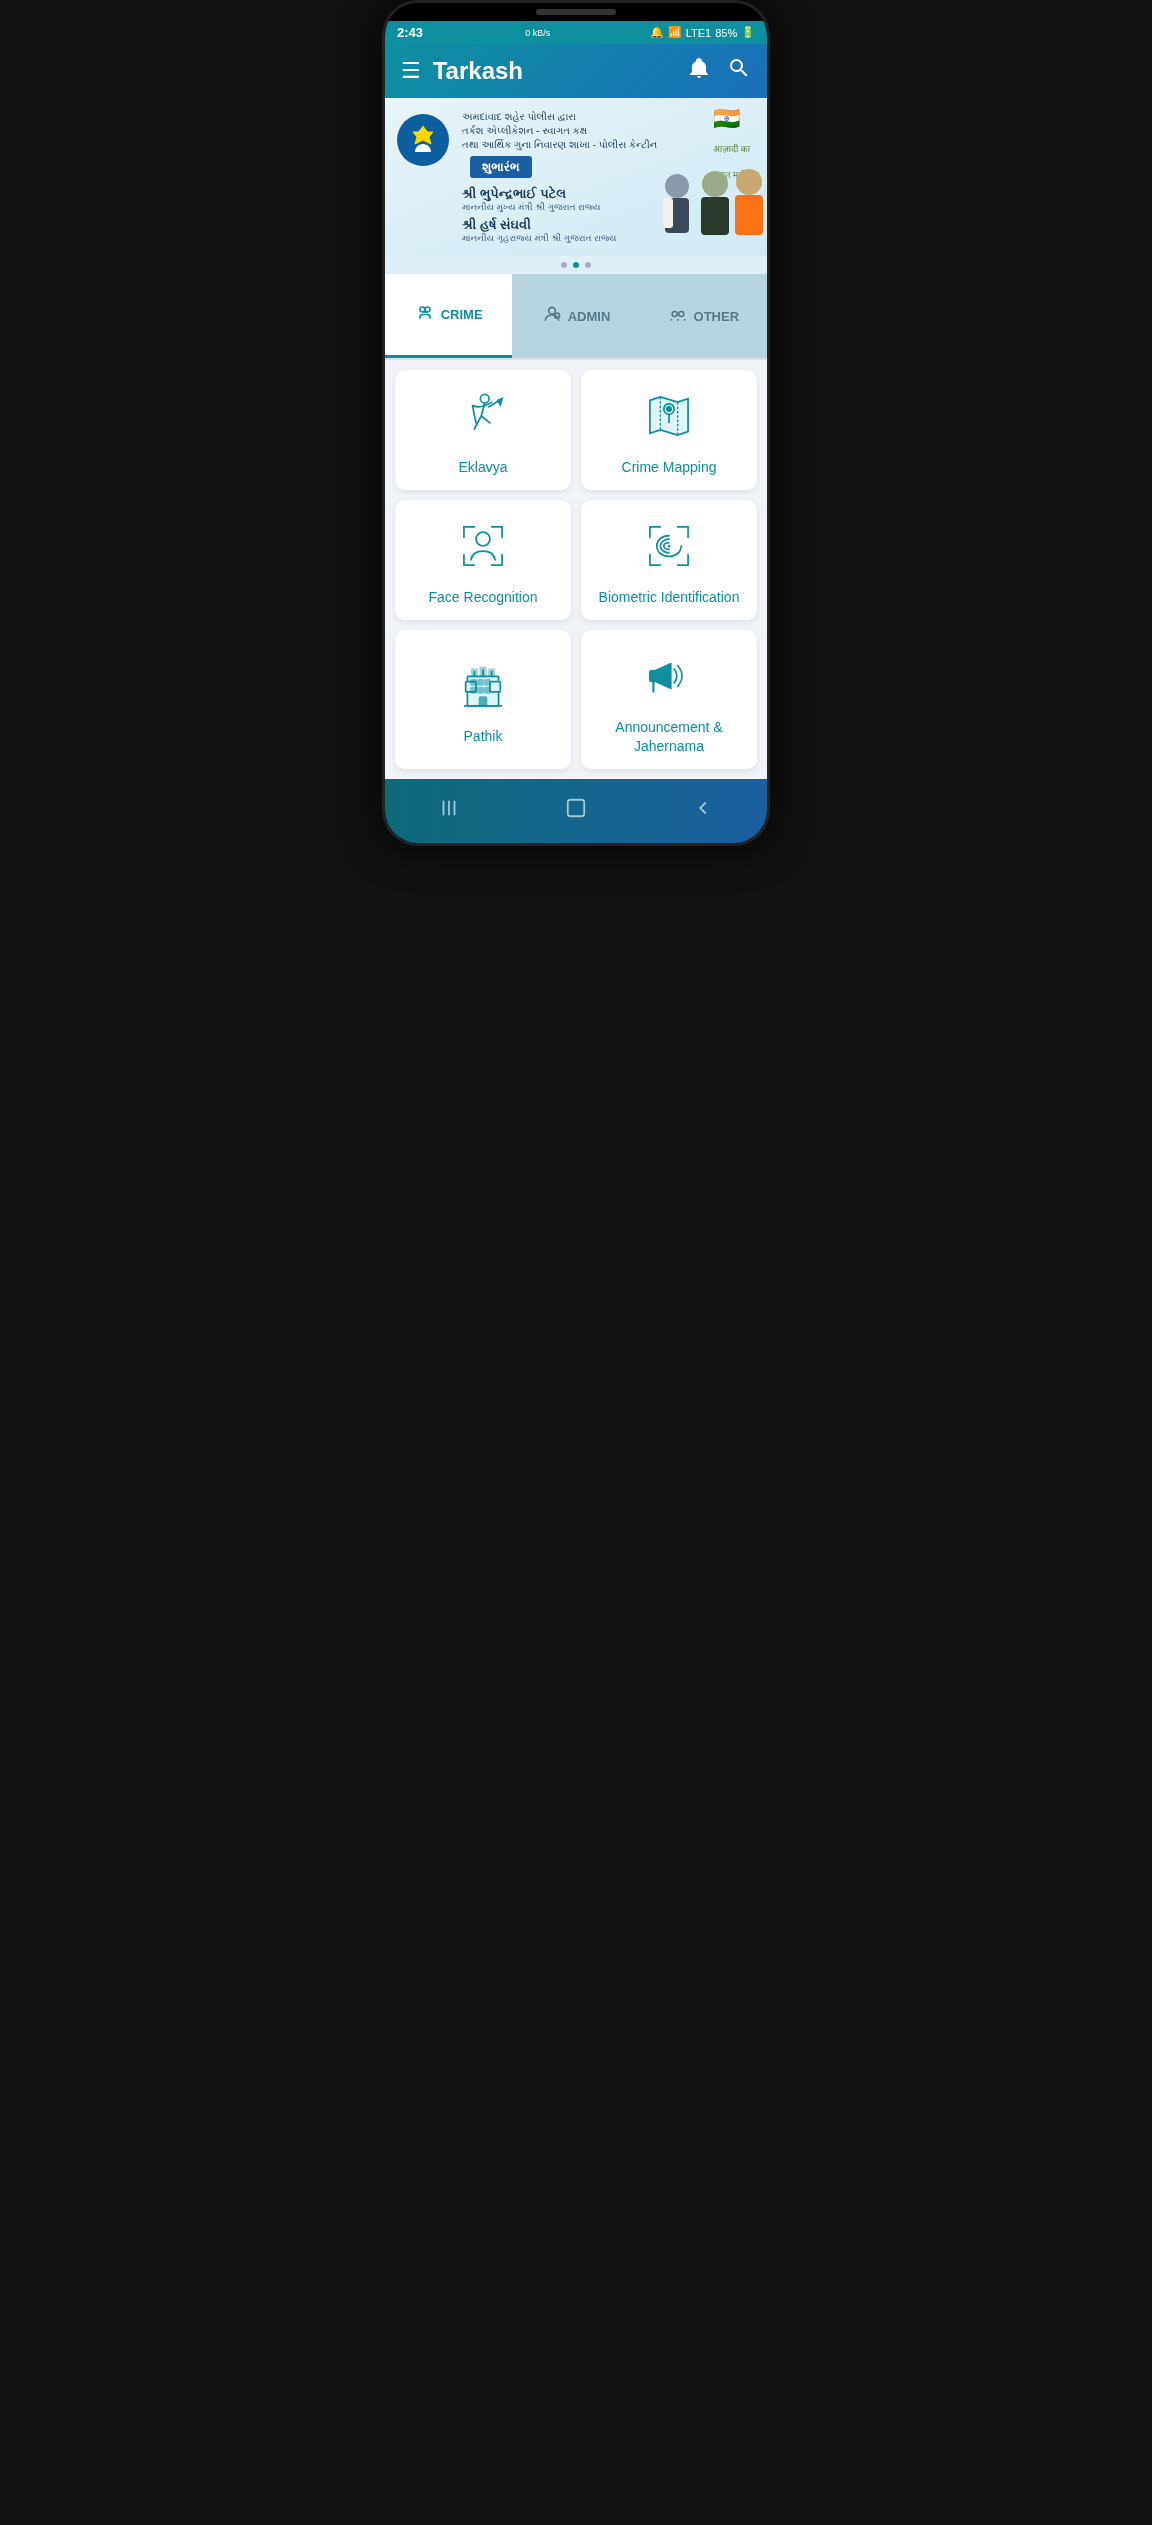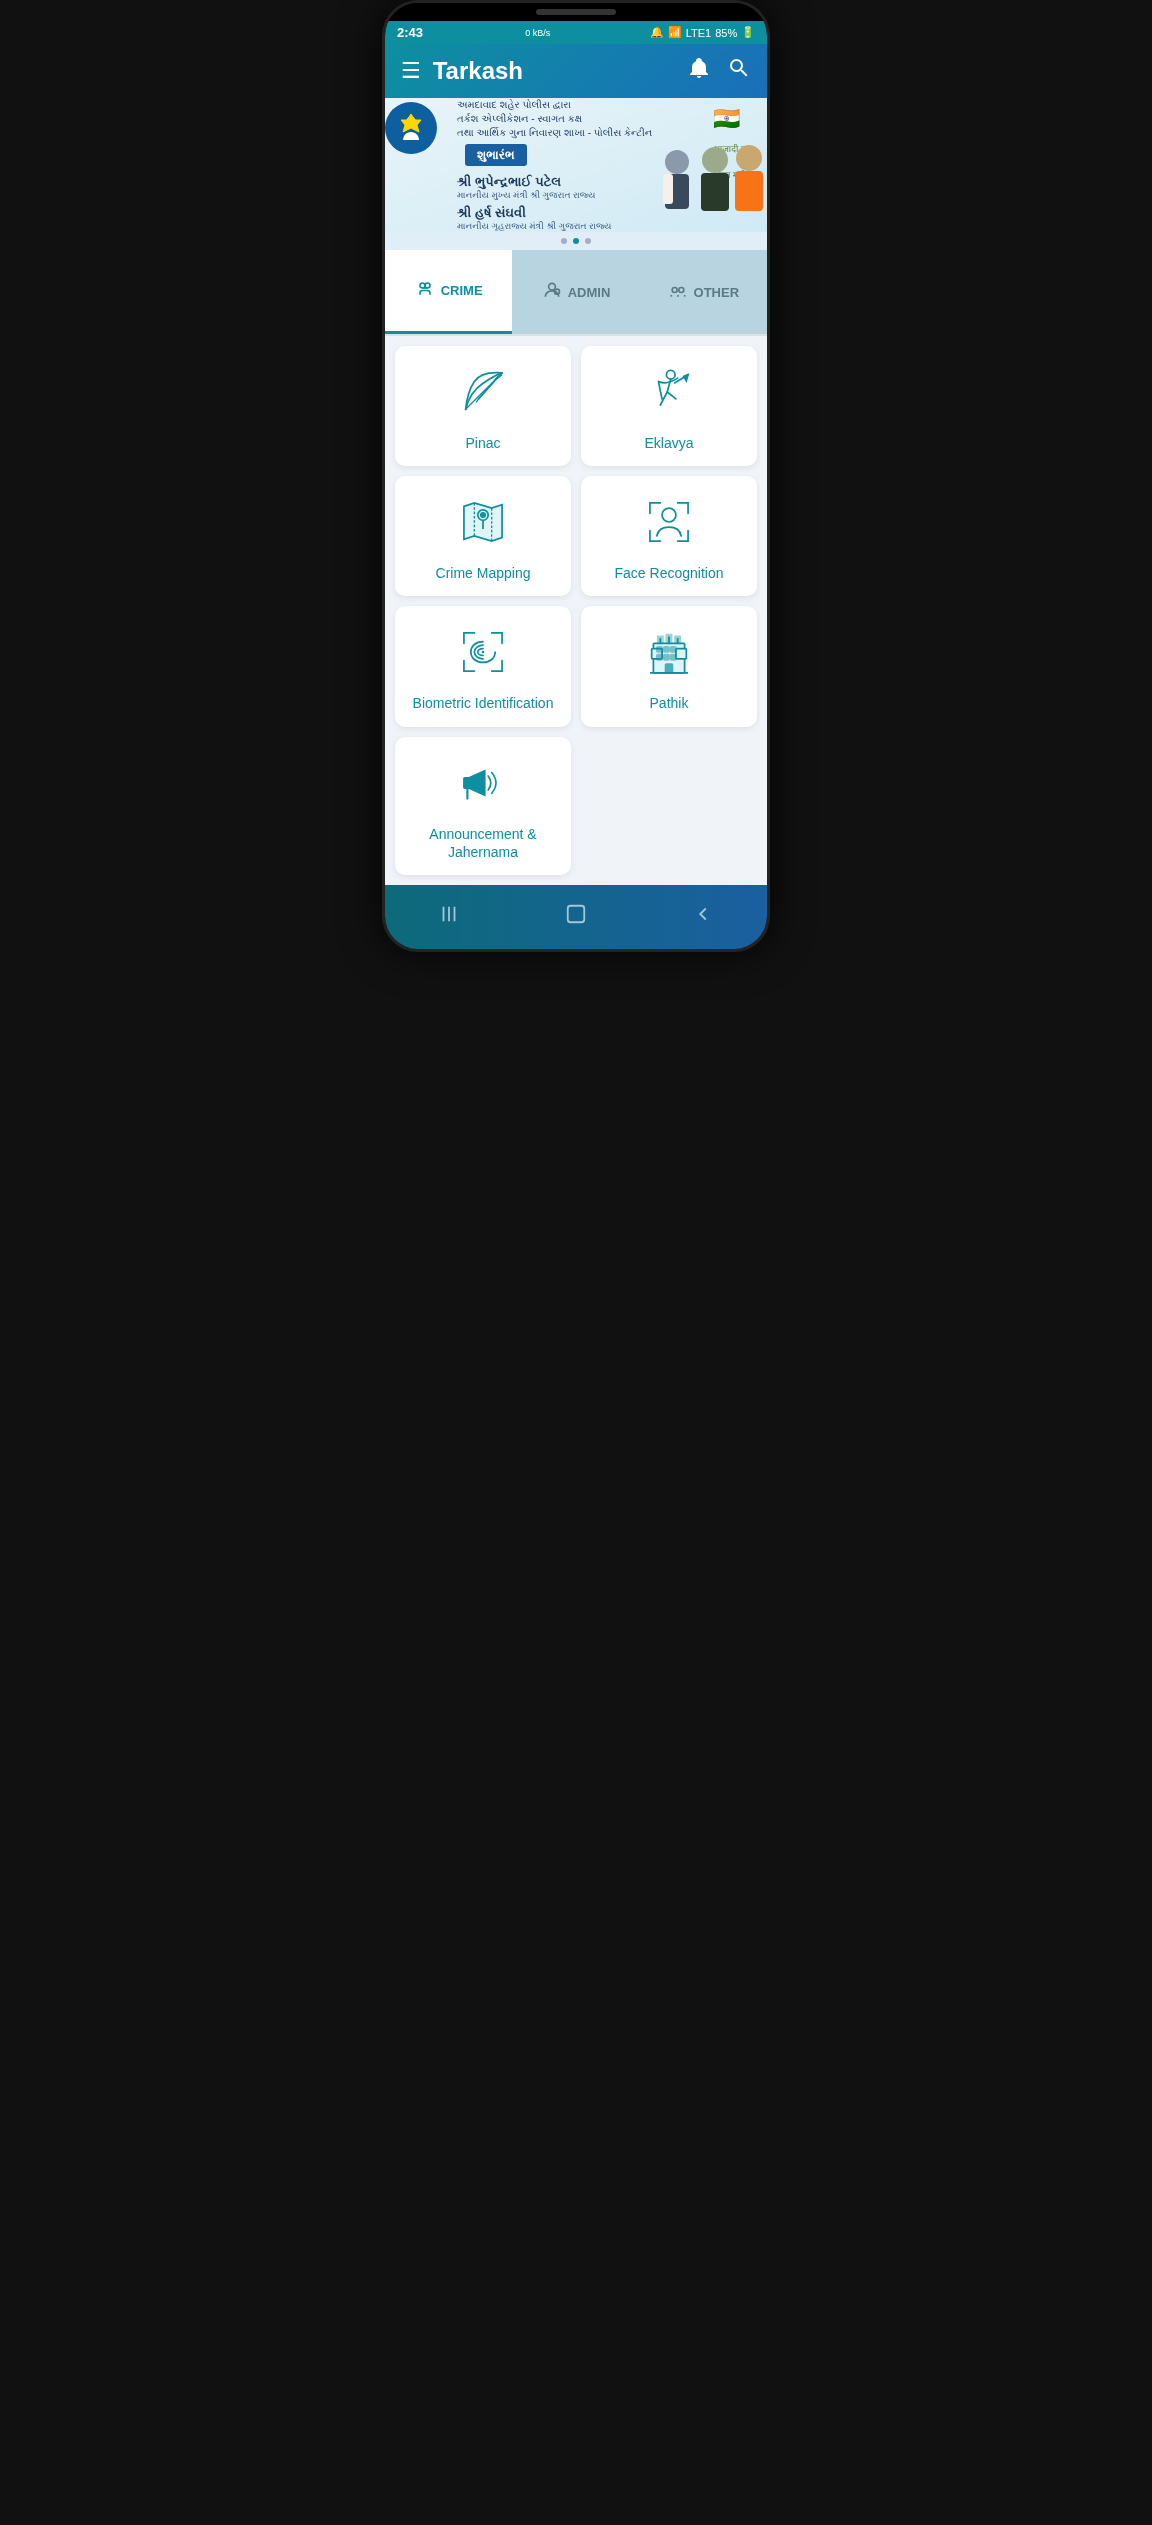--- a/index.html
+++ b/index.html
@@ -51,23 +51,24 @@
       align-items: center;
       padding: 12px 16px;
       gap: 12px;
     }
     .header-menu { color: white; font-size: 22px; cursor: pointer; }
     .header-title { flex: 1; color: white; font-size: 24px; font-weight: 600; }
     .header-icons { display: flex; gap: 16px; }
     .header-icon { color: white; font-size: 22px; cursor: pointer; }
     .banner {
       background: linear-gradient(160deg, #e8f4f8 0%, #d0eaf5 100%);
+      padding: 12px;
       display: flex;
       align-items: flex-start;
-      gap: 20px;
+      gap: 13px;
       min-height: 130px;
       position: relative;
       overflow: hidden;
     }
     .banner-logo {
       width: 52px;
       height: 52px;
       background: #0d5fa0;
       border-radius: 50%;
       display: flex;
@@ -290,33 +291,20 @@
           <path d="M12 20v-2"></path>
           <path d="M20 20v-2"></path>
         </svg>
       </span>
       <span>OTHER</span>
     </div>
   </div>
 
   <div class="grid">
 
-    <div class="card">
-      <div class="card-icon">
-        <svg viewBox="0 0 60 60" fill="none" stroke="#0d8fa0" stroke-width="2.2" xmlns="http://www.w3.org/2000/svg">
-          <path d="M10 50 Q15 30 30 20 Q45 10 52 8" stroke="#0d8fa0" stroke-linecap="round"></path>
-          <path d="M10 50 Q12 30 20 18 Q28 6 52 8" stroke="#0d8fa0" stroke-linecap="round"></path>
-          <line x1="10" y1="50" x2="52" y2="8" stroke="#0d8fa0" stroke-width="1.5"></line>
-          <line x1="25" y1="38" x2="48" y2="12" stroke="#0d8fa0" stroke-width="2" stroke-linecap="round"></line>
-          <polygon points="48,12 44,16 52,10" fill="#0d8fa0"></polygon>
-          <line x1="25" y1="38" x2="22" y2="42" stroke="#0d8fa0" stroke-width="1.5"></line>
-        </svg>
-      </div>
-      <span class="card-label">Pinac</span>
-    </div>
 
     <div class="card">
       <div class="card-icon">
         <svg viewBox="0 0 60 60" fill="none" stroke="#0d8fa0" stroke-width="2.2" xmlns="http://www.w3.org/2000/svg">
           <circle cx="32" cy="10" r="5" stroke="#0d8fa0"></circle>
           <path d="M32 15 L28 30 L20 45" stroke="#0d8fa0" stroke-linecap="round"></path>
           <path d="M28 30 L38 38" stroke="#0d8fa0" stroke-linecap="round"></path>
           <path d="M18 18 Q28 22 40 14" stroke="#0d8fa0" stroke-linecap="round"></path>
           <path d="M18 18 Q20 30 22 38" stroke="#0d8fa0" stroke-linecap="round"></path>
           <line x1="36" y1="20" x2="52" y2="10" stroke="#0d8fa0" stroke-width="2"></line>

